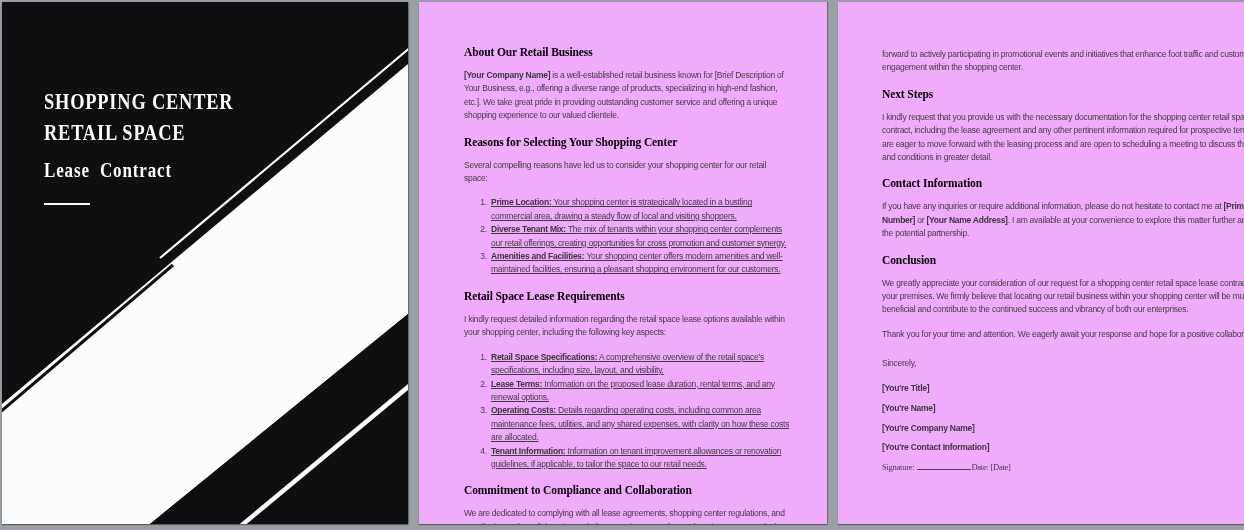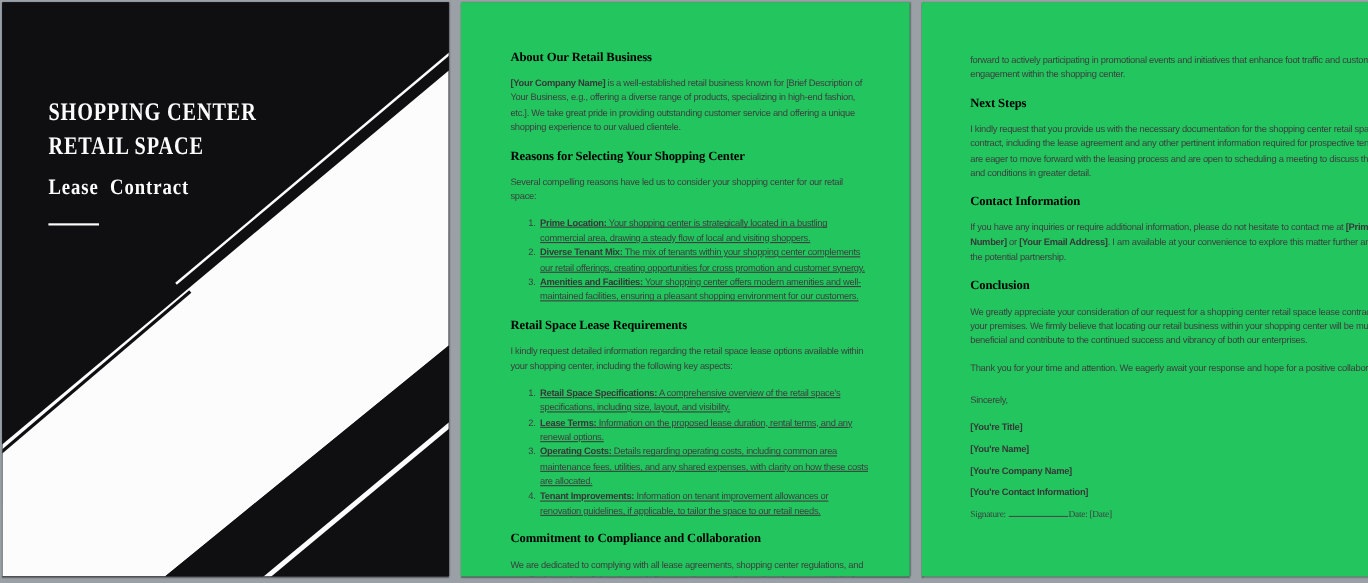--- a/index.html
+++ b/index.html
@@ -1,18 +1,18 @@
 <!DOCTYPE html>
 <html><head>
 <meta charset="utf-8">
 <style>
   html,body{margin:0;padding:0;background:#9aa0a5;}
   .canvas{position:relative;width:1244px;height:530px;background:#9aa0a5;overflow:hidden;
           font-family:"Liberation Sans",sans-serif;}
-  .page{position:absolute;top:2px;height:522px;background:#22c55e;overflow:hidden;
+  .page{position:absolute;top:2px;height:522px;background:#f0abfc;overflow:hidden;
         box-shadow:0 1px 1px rgba(40,44,48,.55),1px 0 1px rgba(40,44,48,.35);}
   
   .cover{left:2px;width:406px;background:#0f0f11;}
   .cover svg{position:absolute;left:0;top:0;}
   .cover-text{position:absolute;left:42px;top:84px;color:#fcfcfc;}
   .cover-title{font-family:"Liberation Serif",serif;font-weight:bold;font-size:23px;
                line-height:31px;letter-spacing:1px;transform:scaleX(.8);transform-origin:left top;
                white-space:nowrap;}
   .cover-sub{font-family:"Liberation Serif",serif;font-weight:bold;font-size:20px;
              margin-top:11px;word-spacing:6px;letter-spacing:1px;transform:scaleX(.85);
@@ -67,35 +67,35 @@
       <li><span class="b">Diverse Tenant Mix:</span><span> The mix of tenants within your shopping center complements our retail offerings, creating opportunities for cross promotion and customer synergy.</span></li>
       <li><span class="b">Amenities and Facilities:</span><span> Your shopping center offers modern amenities and well-maintained facilities, ensuring a pleasant shopping environment for our customers.</span></li>
     </ol>
 
     <div class="doc-h">Retail Space Lease Requirements</div>
     <p>I kindly request detailed information regarding the retail space lease options available within your shopping center, including the following key aspects:</p>
     <ol>
       <li><span class="b">Retail Space Specifications:</span><span> A comprehensive overview of the retail space's specifications, including size, layout, and visibility.</span></li>
       <li><span class="b">Lease Terms:</span><span> Information on the proposed lease duration, rental terms, and any renewal options.</span></li>
       <li><span class="b">Operating Costs:</span><span> Details regarding operating costs, including common area maintenance fees, utilities, and any shared expenses, with clarity on how these costs are allocated.</span></li>
-      <li><span class="b">Tenant Improvements:</span><span> Information on tenant improvement allowances or renovation guidelines, if applicable, to tailor the space to our retail needs.</span></li>
+      <li><span class="b">Tenant Information:</span><span> Information on tenant improvement allowances or renovation guidelines, if applicable, to tailor the space to our retail needs.</span></li>
     </ol>
 
     <div class="doc-h">Commitment to Compliance and Collaboration</div>
     <p>We are dedicated to complying with all lease agreements, shopping center regulations, and contributing to the collaborative and vibrant environment of your shopping center. We look</p>
   </div>
 
   <div class="page page3 doc">
     <p>forward to actively participating in promotional events and initiatives that enhance foot traffic and customer engagement within the shopping center.</p>
 
     <div class="doc-h">Next Steps</div>
     <p>I kindly request that you provide us with the necessary documentation for the shopping center retail space lease contract, including the lease agreement and any other pertinent information required for prospective tenants. We are eager to move forward with the leasing process and are open to scheduling a meeting to discuss the terms and conditions in greater detail.</p>
 
     <div class="doc-h">Contact Information</div>
-    <p><span>If you have any inquiries or require additional information, please do not hesitate to contact me at </span><span class="b">[Prime Phone Number]</span><span> or </span><span class="b">[Your Email Address]</span><span>. I am available at your convenience to explore this matter further and assess the potential partnership.</span></p>
+    <p><span>If you have any inquiries or require additional information, please do not hesitate to contact me at </span><span class="b">[Prime Phone Number]</span><span> or </span><span class="b">[Your Name Address]</span><span>. I am available at your convenience to explore this matter further and assess the potential partnership.</span></p>
 
     <div class="doc-h">Conclusion</div>
     <p>We greatly appreciate your consideration of our request for a shopping center retail space lease contract within your premises. We firmly believe that locating our retail business within your shopping center will be mutually beneficial and contribute to the continued success and vibrancy of both our enterprises.</p>
     <p>Thank you for your time and attention. We eagerly await your response and hope for a positive collaboration.</p>
 
     <p class="closing">Sincerely,</p>
     <p class="sigline">[You're Title]</p>
     <p class="sigline">[You're Name]</p>
     <p class="sigline">[You're Company Name]</p>
     <p class="sigline">[You're Contact Information]</p>

